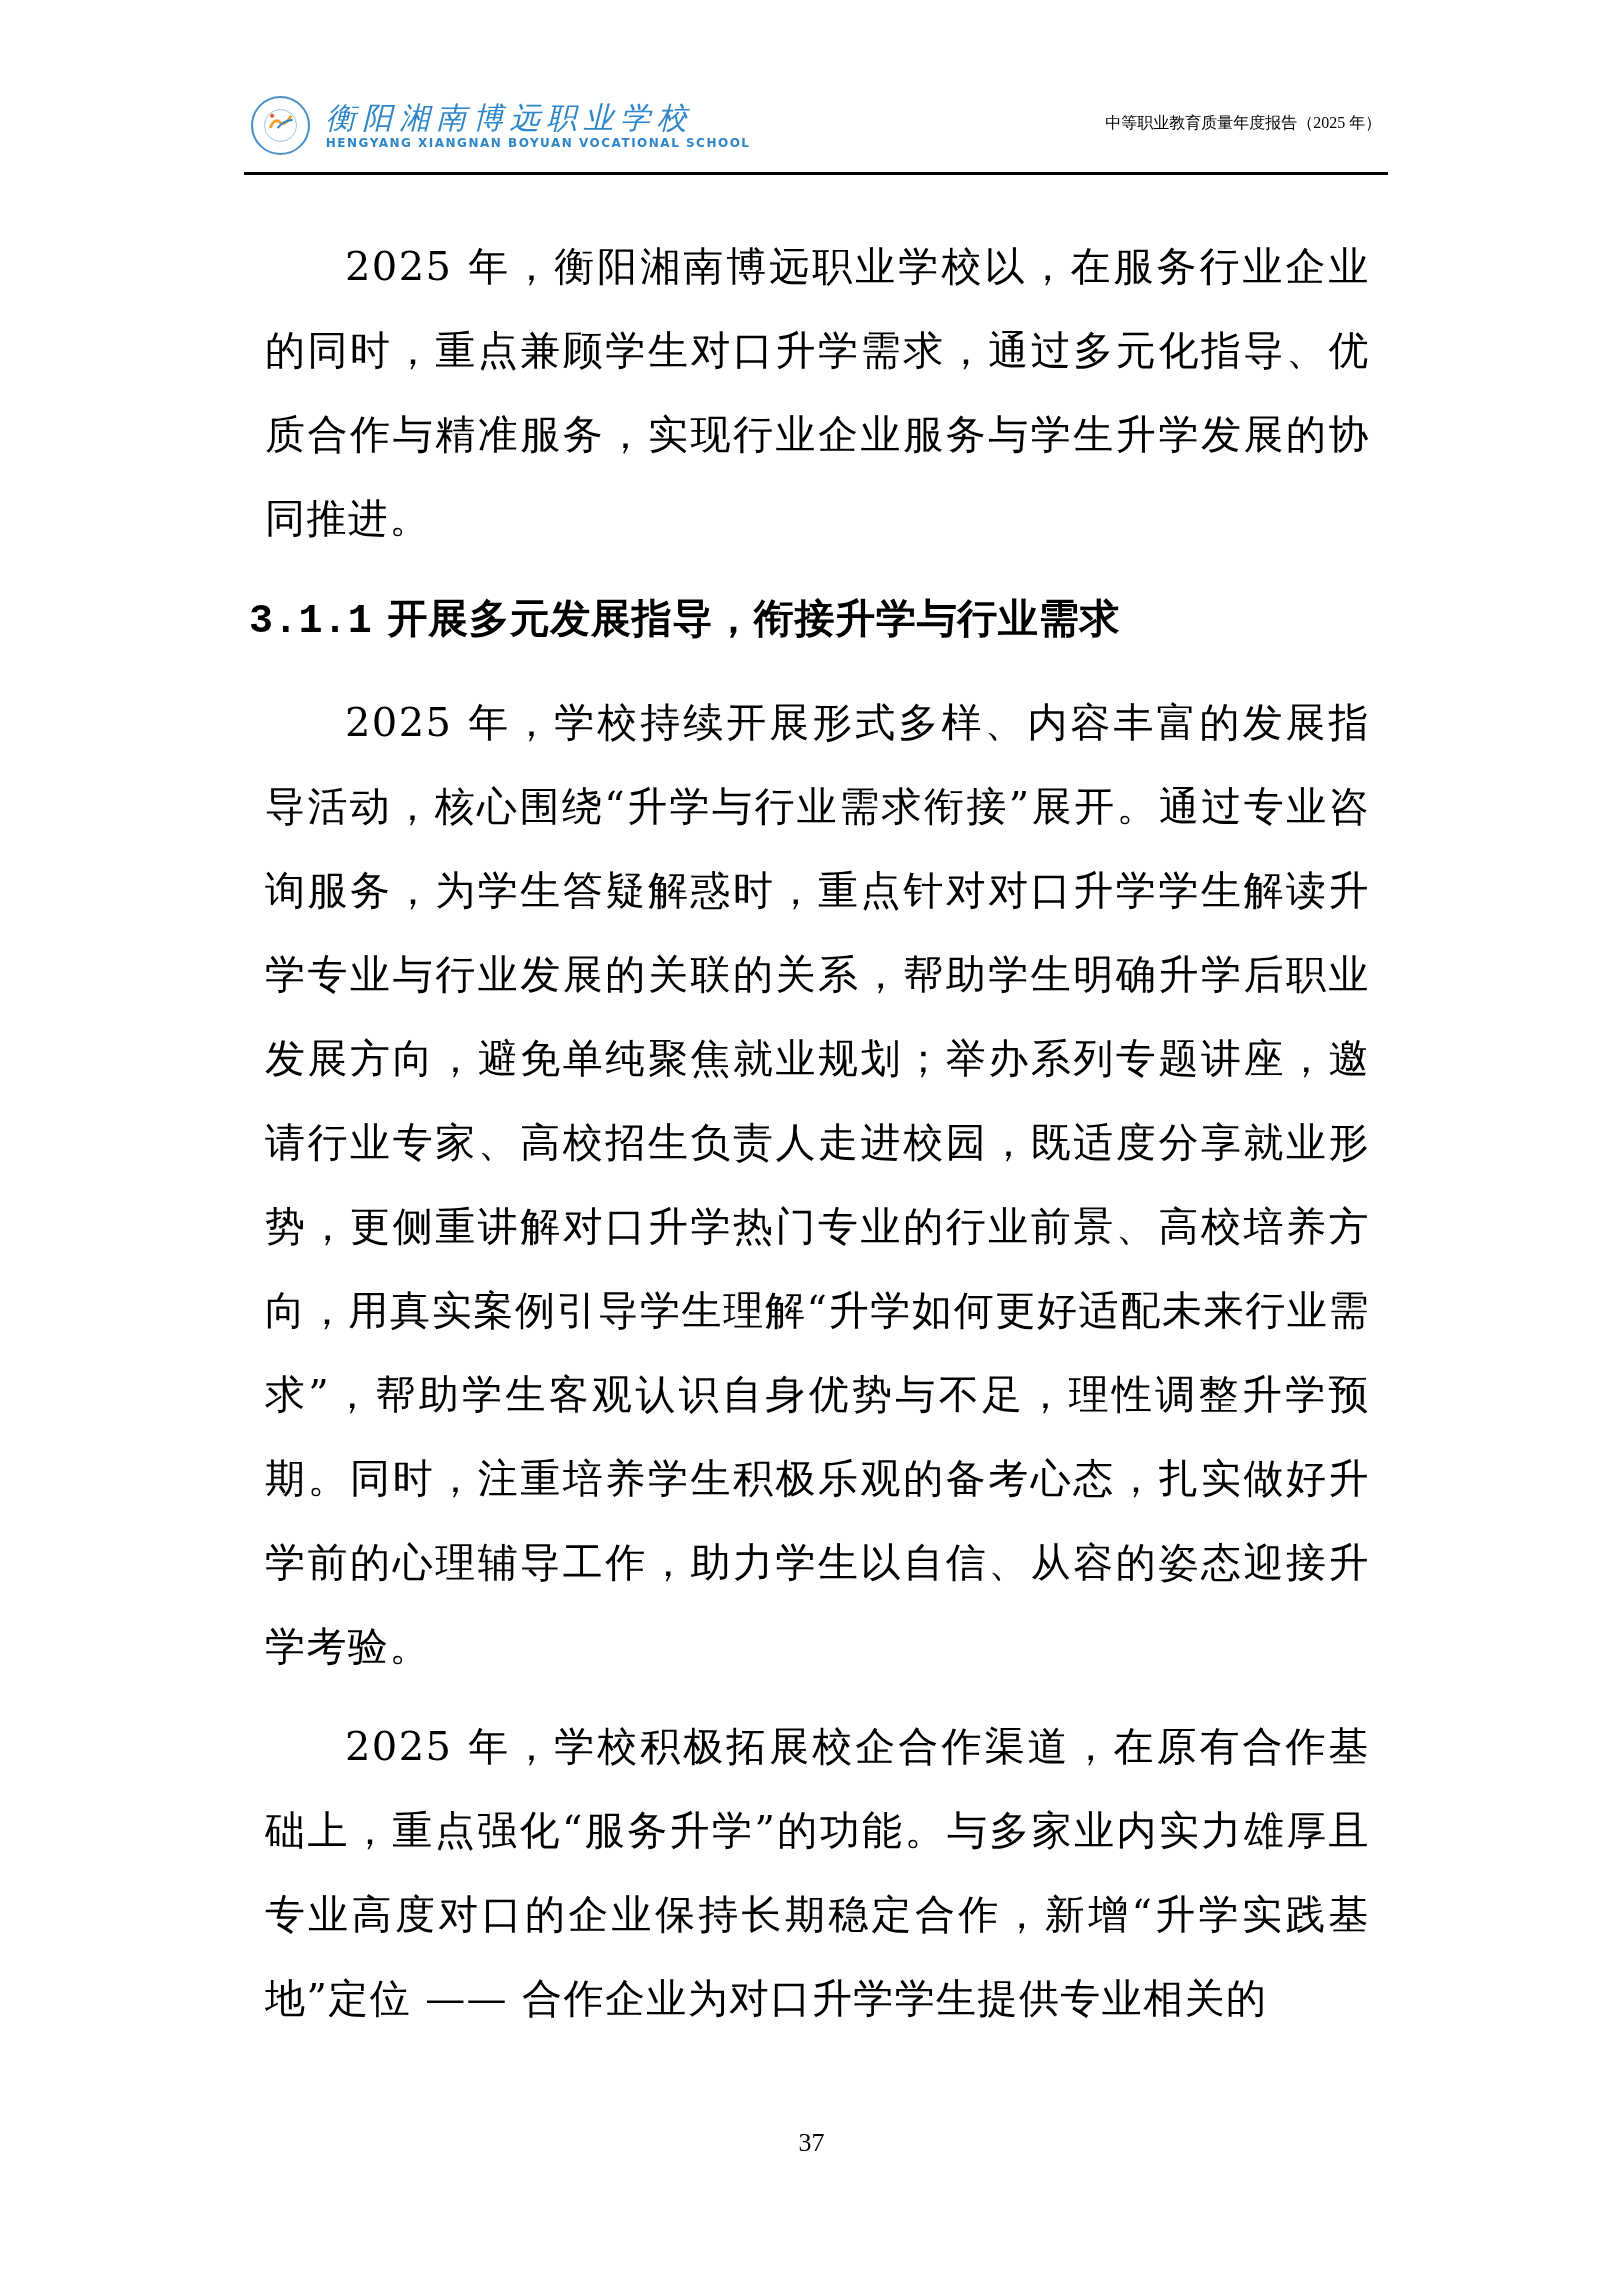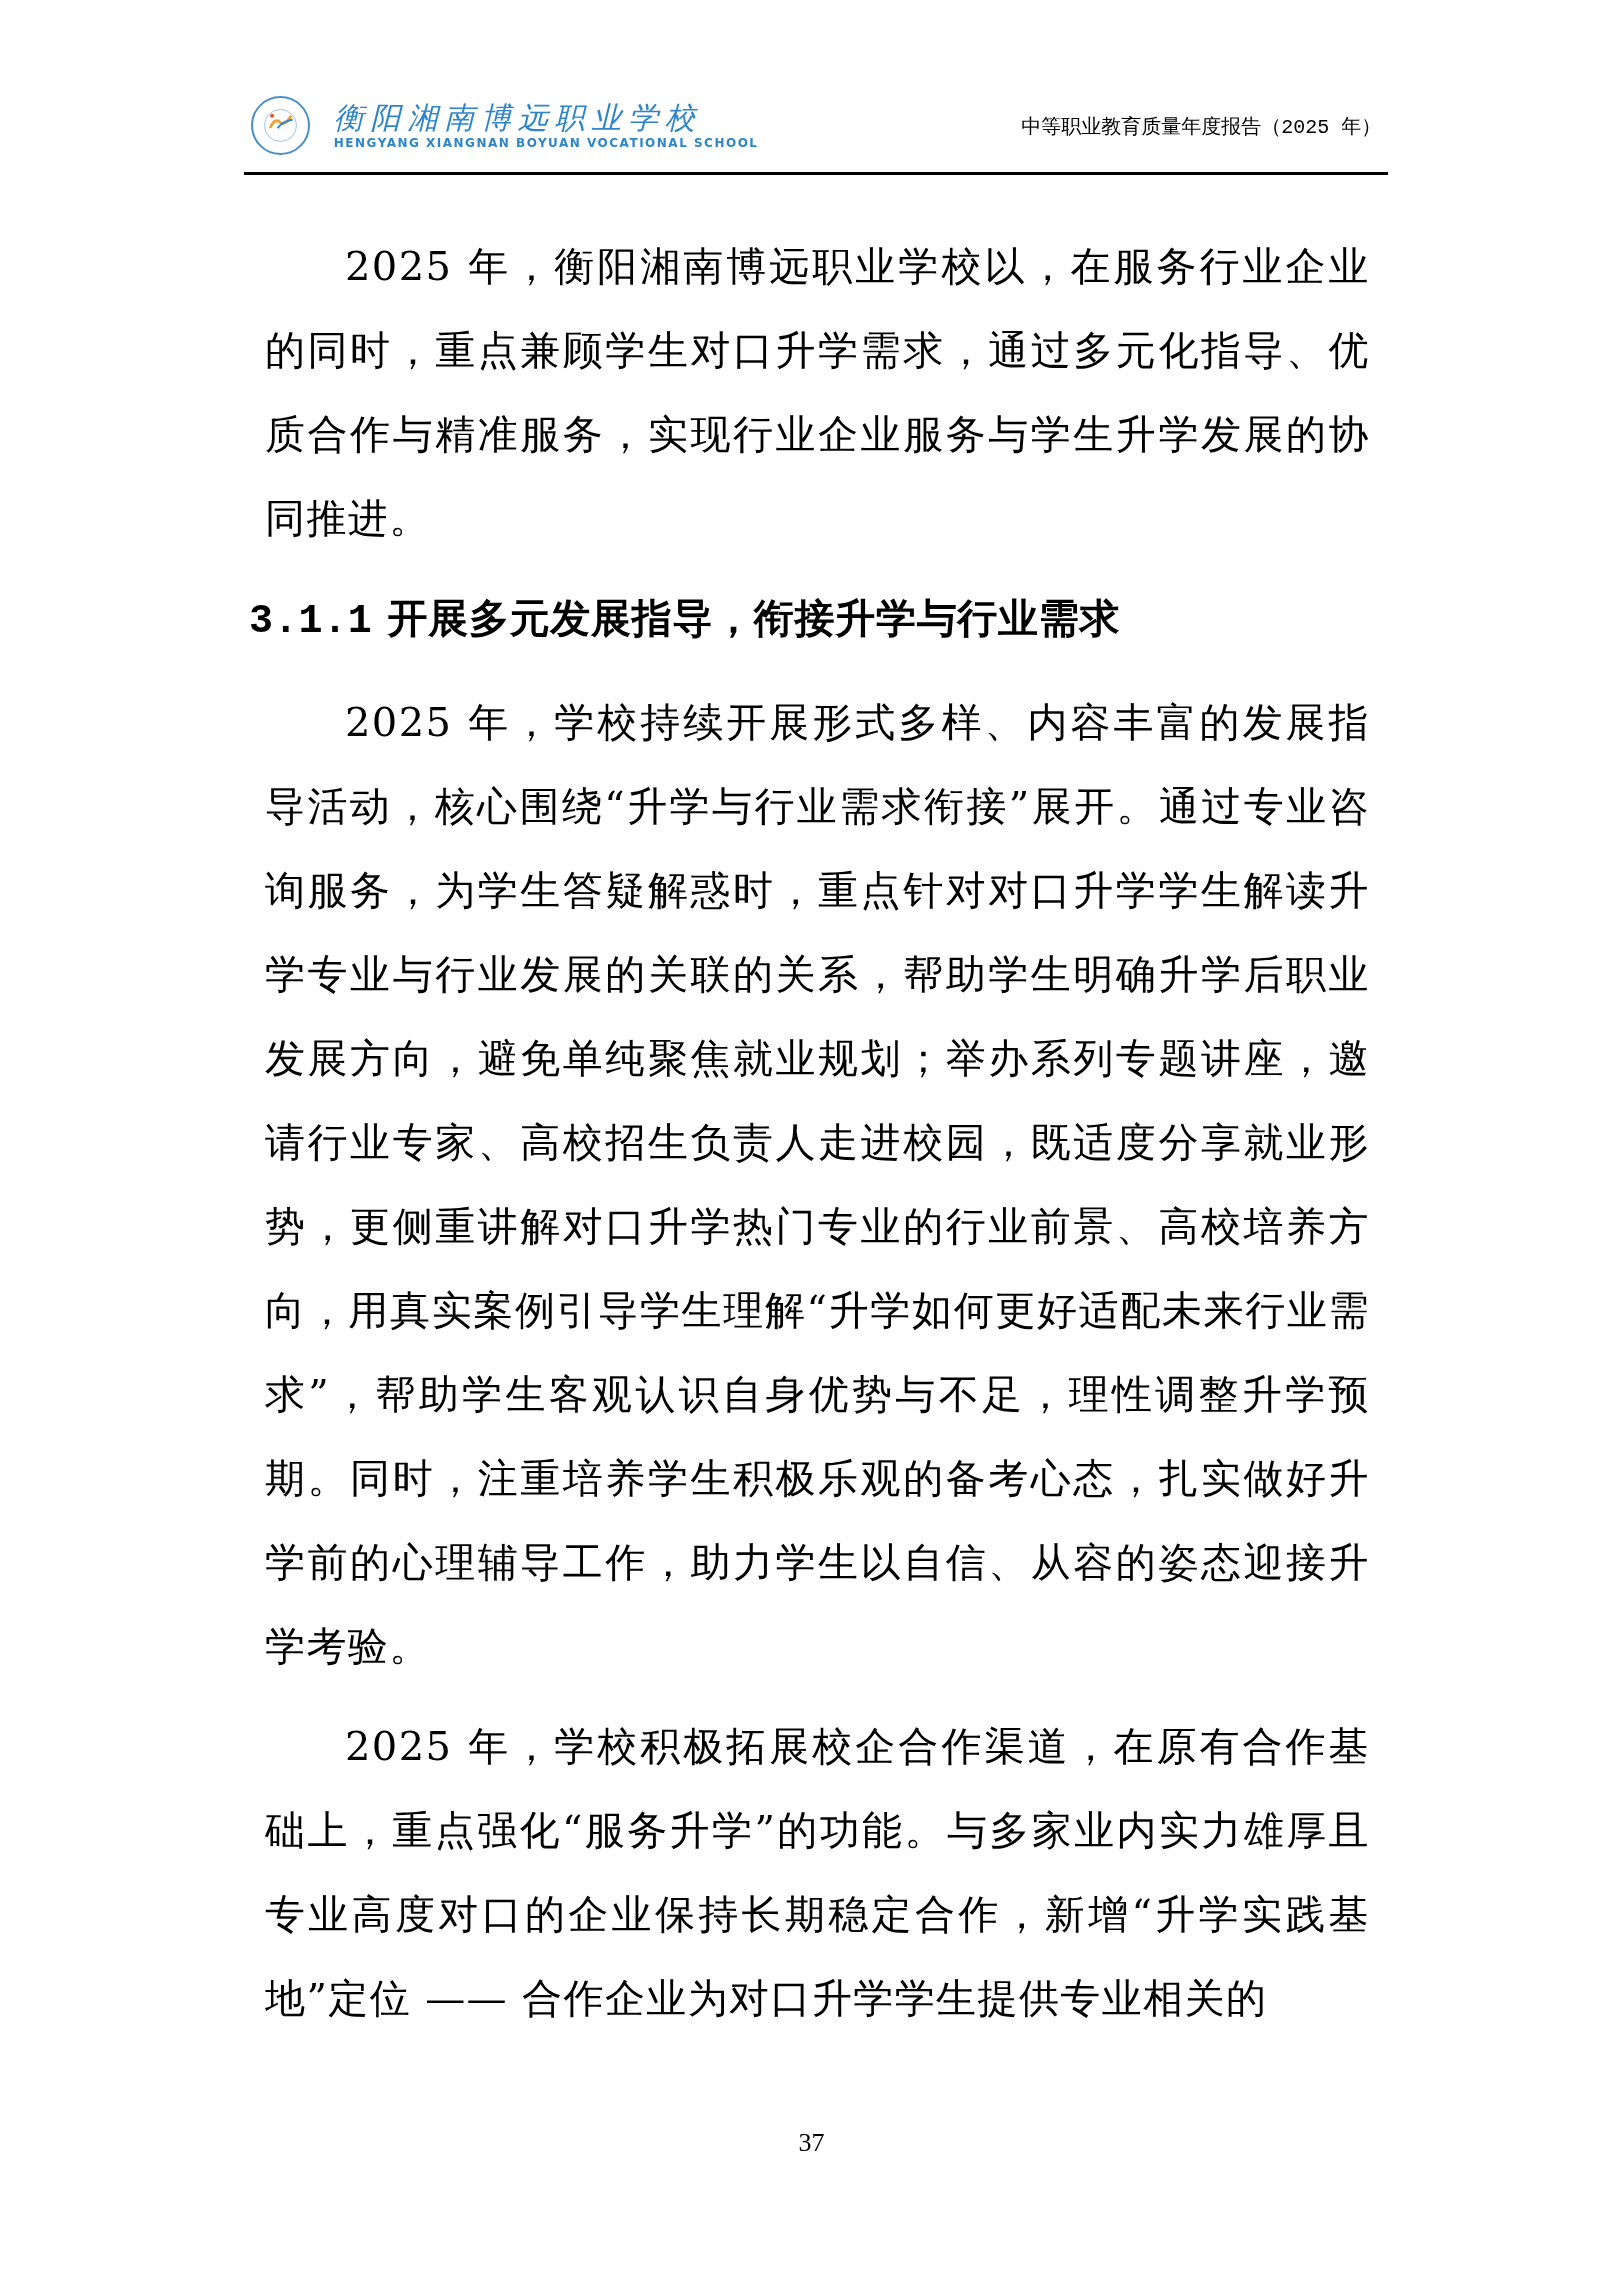--- a/index.html
+++ b/index.html
@@ -5,27 +5,27 @@
   html, body { margin: 0; padding: 0; background: #ffffff; }
   body { width: 1623px; height: 2295px; position: relative; overflow: hidden;
          font-family: "DejaVu Serif", "Liberation Serif", serif; color: #000; }
   .header { position: absolute; left: 244px; top: 82px; width: 1144px; height: 95px; }
   .logo { position: absolute; left: 6.8px; top: 13.6px; display: flex; align-items: center; }
   .logo-emblem { width: 59px; height: 59px; border-radius: 50%; border: 2px solid #4a90c8;
                  position: relative; box-sizing: border-box; background: #fff; }
   .logo-emblem .inner { position: absolute; left: 11px; top: 11px; width: 33px; height: 33px;
                         border-radius: 50%; border: 1.4px solid #9cc4e4; box-sizing: border-box; }
   .logo-emblem .mark { position: absolute; left: 15px; top: 15px; width: 26px; height: 16.4px; }
-  .logo-text { margin-left: 24px; display: flex; flex-direction: column; }
+  .logo-text { margin-left: 16px; display: flex; flex-direction: column; }
   .logo-cn { font-family: "DejaVu Serif", serif; font-size: 30px; color: #2e86c8; letter-spacing: 6.8px;
              font-style: italic; line-height: 38px; white-space: nowrap; }
   .logo-en { font-family: "DejaVu Sans", sans-serif; font-size: 12px; font-weight: bold; color: #2e86c8;
              letter-spacing: 1.5px; line-height: 13.6px; white-space: nowrap; }
-  .report-title { position: absolute; right: 6.8px; top: 31px; font-size: 20px; white-space: nowrap;
-                  font-family: Liberation Mono, monospace; }
+  .report-title { position: absolute; right: 6.8px; top: 31px; font-size: 16px; white-space: nowrap;
+                  font-family: Liberation Serif, serif; }
   .rule { position: absolute; left: 244px; top: 172px; width: 1144px; height: 3.4px; background: #000; }
 
   .content { position: absolute; left: 249px; top: 208px; width: 1137px; }
   .para { font-size: 40px; line-height: 84px; text-align: justify; margin: 16px;
           text-indent: 80px; letter-spacing: 1.4px; }
   .heading { font-size: 40px; line-height: 84px; font-weight: bold; margin: 0; letter-spacing: 0.7px; }
   .heading .num { margin-right: 15px; font-family: Liberation Mono, monospace; }
 
   .page-number { position: absolute; left: 0; width: 1623px; top: 2128px; text-align: center;
                  font-size: 26px; font-family: "Liberation Serif", "DejaVu Serif", serif; }

